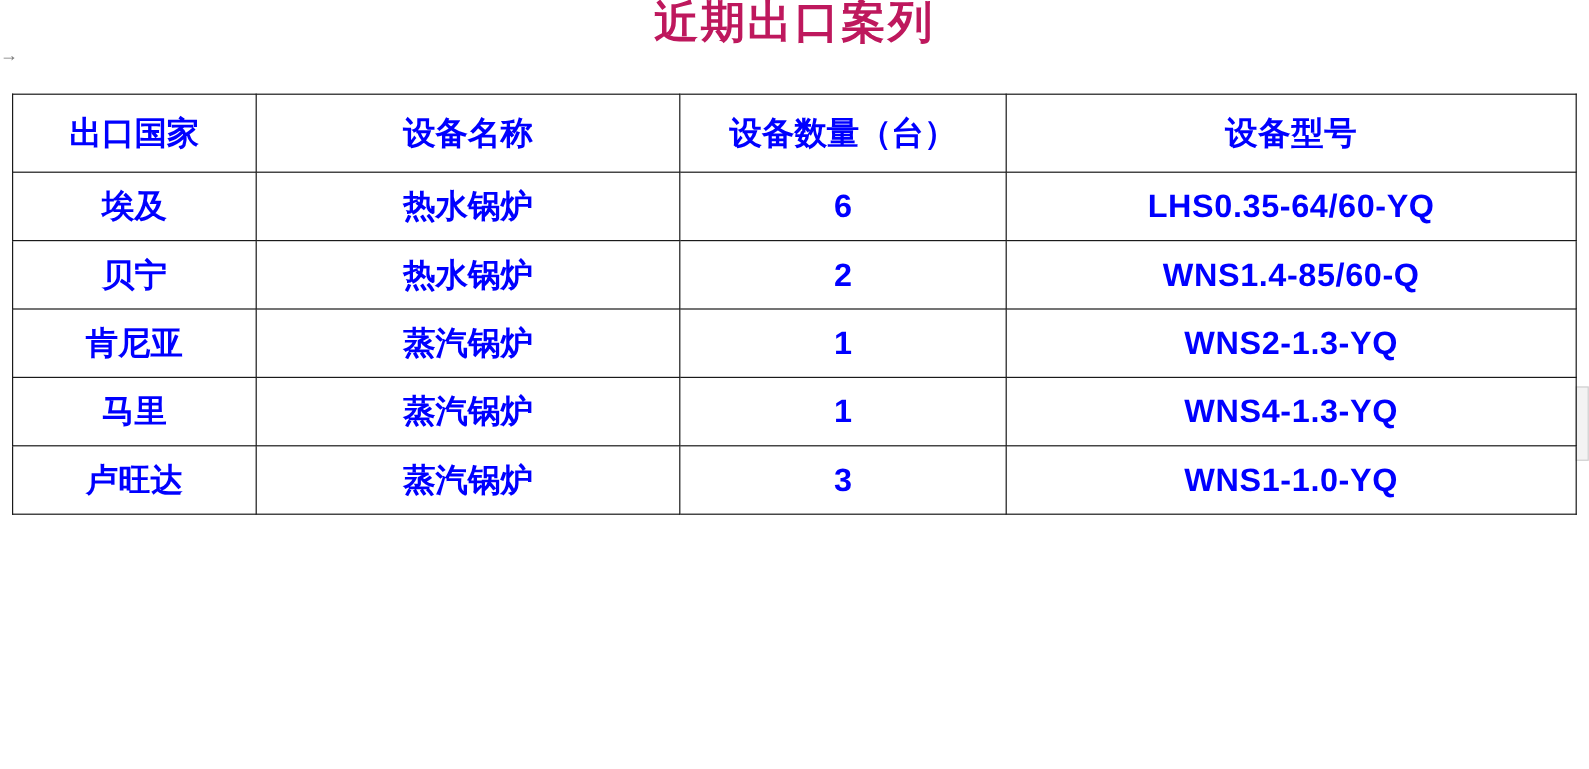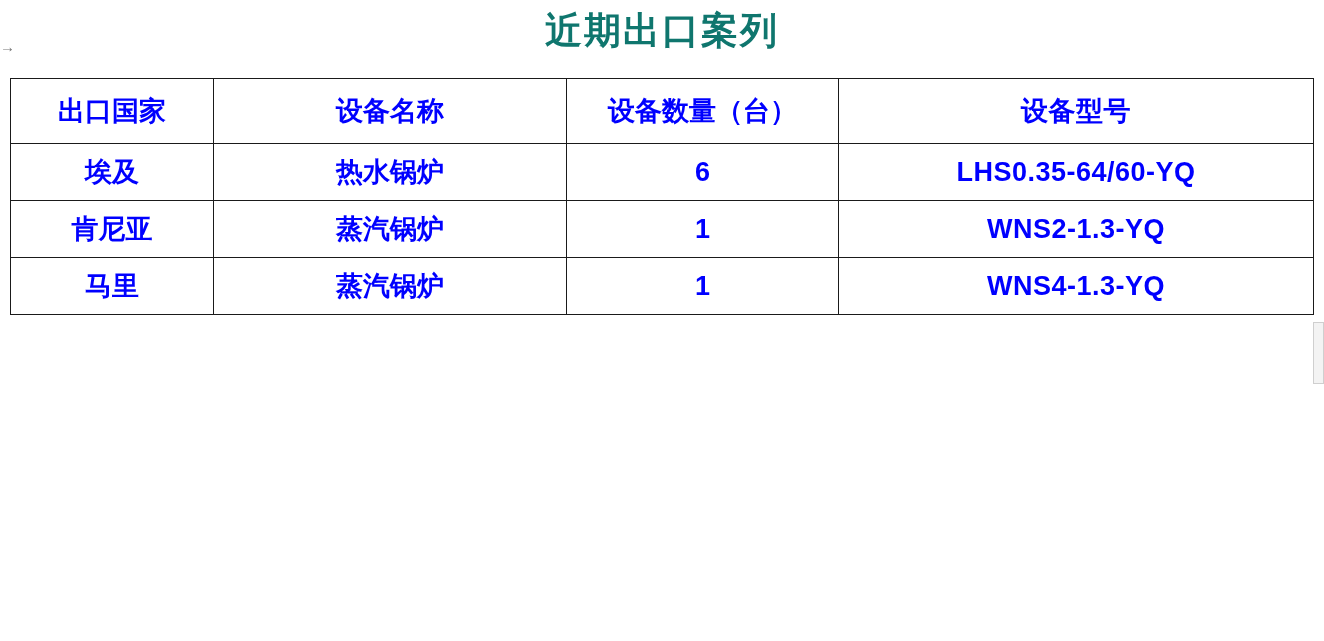--- a/index.html
+++ b/index.html
@@ -16,26 +16,25 @@
   }
   .page {
     position: relative;
     width: 1324px;
     height: 641px;
     box-sizing: border-box;
   }
   .doc-title {
     width: 100%;
     text-align: center;
-    color: #0f766e;
+    color: #be185d;
     font-size: 37px;
     font-weight: bold;
     letter-spacing: 2px;
     line-height: 1;
-    padding-top: 12px;
     padding-bottom: 14px;
     box-sizing: border-box;
   }
   .table-wrap {
     position: absolute;
     left: 10px;
     top: 78px;
     width: 1303px;
   }
   table.case-table {
@@ -132,28 +131,40 @@
         </tr>
       </thead>
       <tbody>
         <tr>
           <td>埃及</td>
           <td>热水锅炉</td>
           <td>6</td>
           <td class="model">LHS0.35-64/60-YQ</td>
         </tr>
         <tr>
+          <td>贝宁</td>
+          <td>热水锅炉</td>
+          <td>2</td>
+          <td class="model">WNS1.4-85/60-Q</td>
+        </tr>
+        <tr>
           <td>肯尼亚</td>
           <td>蒸汽锅炉</td>
           <td>1</td>
           <td class="model">WNS2-1.3-YQ</td>
         </tr>
         <tr>
           <td>马里</td>
           <td>蒸汽锅炉</td>
           <td>1</td>
           <td class="model">WNS4-1.3-YQ</td>
         </tr>
+        <tr>
+          <td>卢旺达</td>
+          <td>蒸汽锅炉</td>
+          <td>3</td>
+          <td class="model">WNS1-1.0-YQ</td>
+        </tr>
       </tbody>
     </table>
   </div>
 
 </div>
 
 </body></html>

